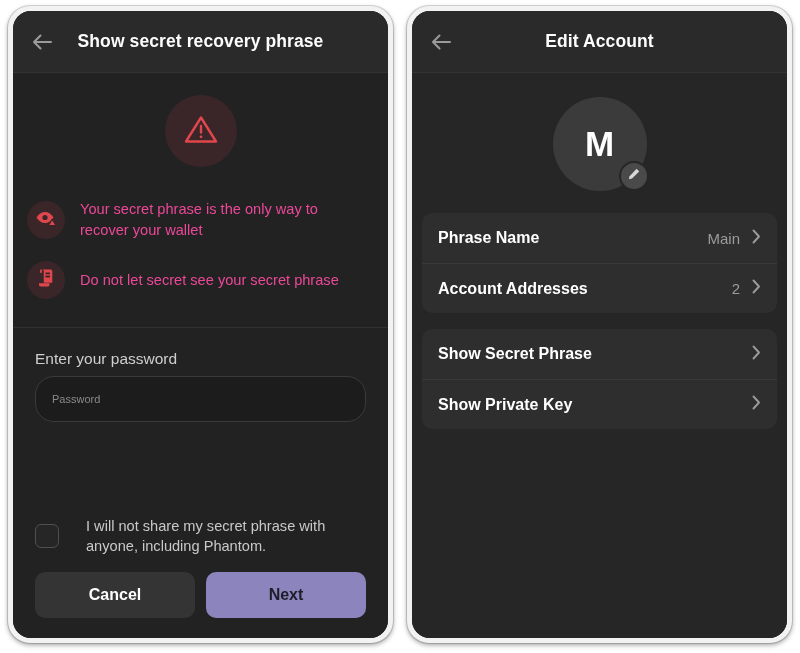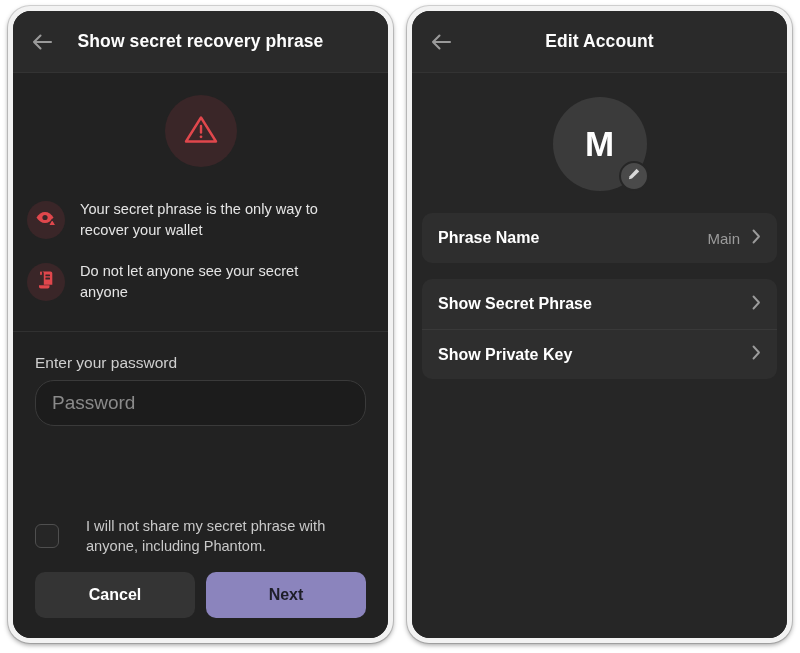--- a/index.html
+++ b/index.html
@@ -95,21 +95,21 @@
   }
   .bullet:last-child { margin-bottom: 2px; }
   .b-ico {
     flex: 0 0 38px;
     width: 38px; height: 38px;
     border-radius: 50%;
     background: #3a2628;
     display: flex; align-items: center; justify-content: center;
   }
   .b-txt {
-    color: #e5e5e5;
+    color: #ec4899;
     font-size: 14.6px;
     line-height: 21px;
     max-width: 270px;
   }
 
   .pw-sec {
     padding: 22px 22px 0 22px;
     flex: 1 1 auto;
   }
   .pw-label {
@@ -117,21 +117,21 @@
     font-size: 15.5px;
     margin-bottom: 8px;
   }
   .pw-input {
     width: 100%;
     height: 46px;
     border-radius: 19px;
     background: #1c1c1c;
     border: 1px solid #3a3a3a;
     color: #d8d8d8;
-    font-size: 19px;
+    font-size: 11px;
     font-family: "Liberation Sans", sans-serif;
     padding: 0 16px;
     outline: none;
   }
   .pw-input::placeholder { color: #8a8a8a; }
 
   .foot {
     padding: 0 22px 20px 22px;
   }
   .check-row {
@@ -283,21 +283,21 @@
                 <span>
                   <svg width="19" height="20" viewBox="0 0 19 20" fill="none">
                     <path d="M4.2 1.5h9.3a1.8 1.8 0 0 1 1.8 1.8v11.4H6.8V3.3c0-1-.8-1.8-1.8-1.8Z" fill="#e0474c"></path>
                     <rect x="8.4" y="4.4" width="4.6" height="1.8" rx="0.5" fill="#3a2628"></rect>
                     <rect x="8.4" y="7.6" width="4.6" height="1.8" rx="0.5" fill="#3a2628"></rect>
                     <path d="M2 15.2h10.5v1.6a1.8 1.8 0 0 1-1.8 1.8H3.8A1.8 1.8 0 0 1 2 16.8v-1.6Z" fill="#e0474c"></path>
                     <rect x="3.1" y="1.5" width="1.8" height="3.4" rx="0.7" fill="#e0474c"></rect>
                   </svg>
                 </span>
               </div>
-              <div class="b-txt">Do not let anyone see your secret anyone</div>
+              <div class="b-txt">Do not let secret see your secret phrase</div>
             </div>
 
           </div>
         </div>
 
         <div class="pw-sec">
           <div class="pw-label">Enter your password</div>
           <input class="pw-input" type="password" placeholder="Password" style="">
         </div>
 
@@ -348,20 +348,29 @@
         <div class="card">
           <div class="row">
             <span class="row-label">Phrase Name</span>
             <span class="row-value">Main</span>
             <span class="chev">
               <svg width="9" height="15" viewBox="0 0 9 15" fill="none">
                 <path d="M1.5 1.5 7 7.5l-5.5 6" stroke="#9b9b9b" stroke-width="1.9" stroke-linecap="round" stroke-linejoin="round"></path>
               </svg>
             </span>
           </div>
+          <div class="row">
+            <span class="row-label">Account Addresses</span>
+            <span class="row-value">2</span>
+            <span class="chev">
+              <svg width="9" height="15" viewBox="0 0 9 15" fill="none">
+                <path d="M1.5 1.5 7 7.5l-5.5 6" stroke="#9b9b9b" stroke-width="1.9" stroke-linecap="round" stroke-linejoin="round"></path>
+              </svg>
+            </span>
+          </div>
         </div>
 
         <div class="card">
           <div class="row">
             <span class="row-label">Show Secret Phrase</span>
             <span class="chev">
               <svg width="9" height="15" viewBox="0 0 9 15" fill="none">
                 <path d="M1.5 1.5 7 7.5l-5.5 6" stroke="#9b9b9b" stroke-width="1.9" stroke-linecap="round" stroke-linejoin="round"></path>
               </svg>
             </span>

